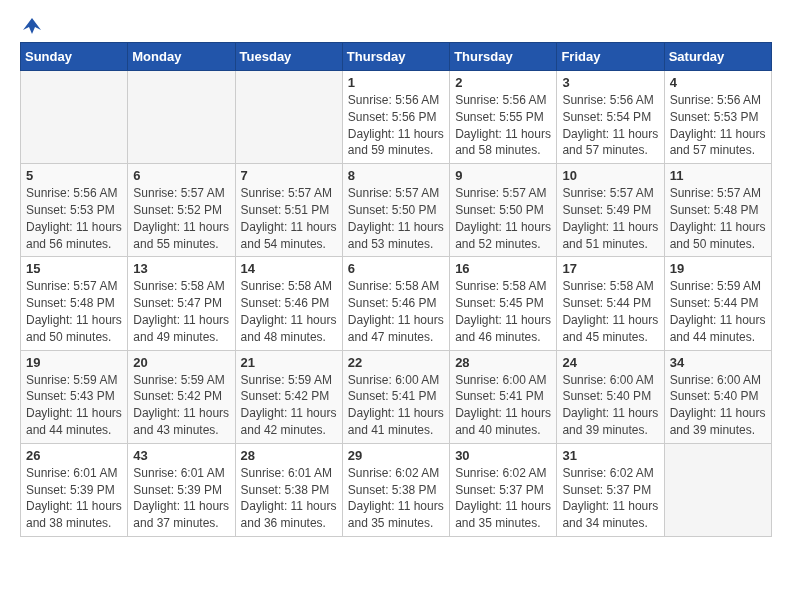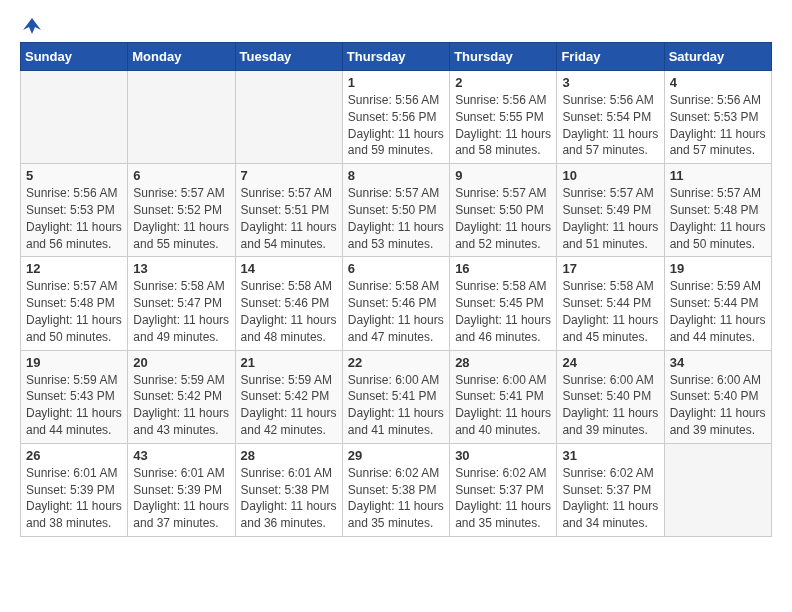--- a/index.html
+++ b/index.html
@@ -195,21 +195,21 @@
           <td>
             <span class="day-num">11</span>
             <div class="day-info" style="white-space: pre-line;">Sunrise: 5:57 AM
 Sunset: 5:48 PM
 Daylight: 11 hours
 and 50 minutes.</div>
           </td>
         </tr>
         <tr>
           <td>
-            <span class="day-num">12</span>
+            <span class="day-num">15</span>
             <div class="day-info" style="white-space: pre-line;">Sunrise: 5:57 AM
 Sunset: 5:48 PM
 Daylight: 11 hours
 and 50 minutes.</div>
           </td>
           <td>
             <span class="day-num">13</span>
             <div class="day-info" style="white-space: pre-line;">Sunrise: 5:58 AM
 Sunset: 5:47 PM
 Daylight: 11 hours

